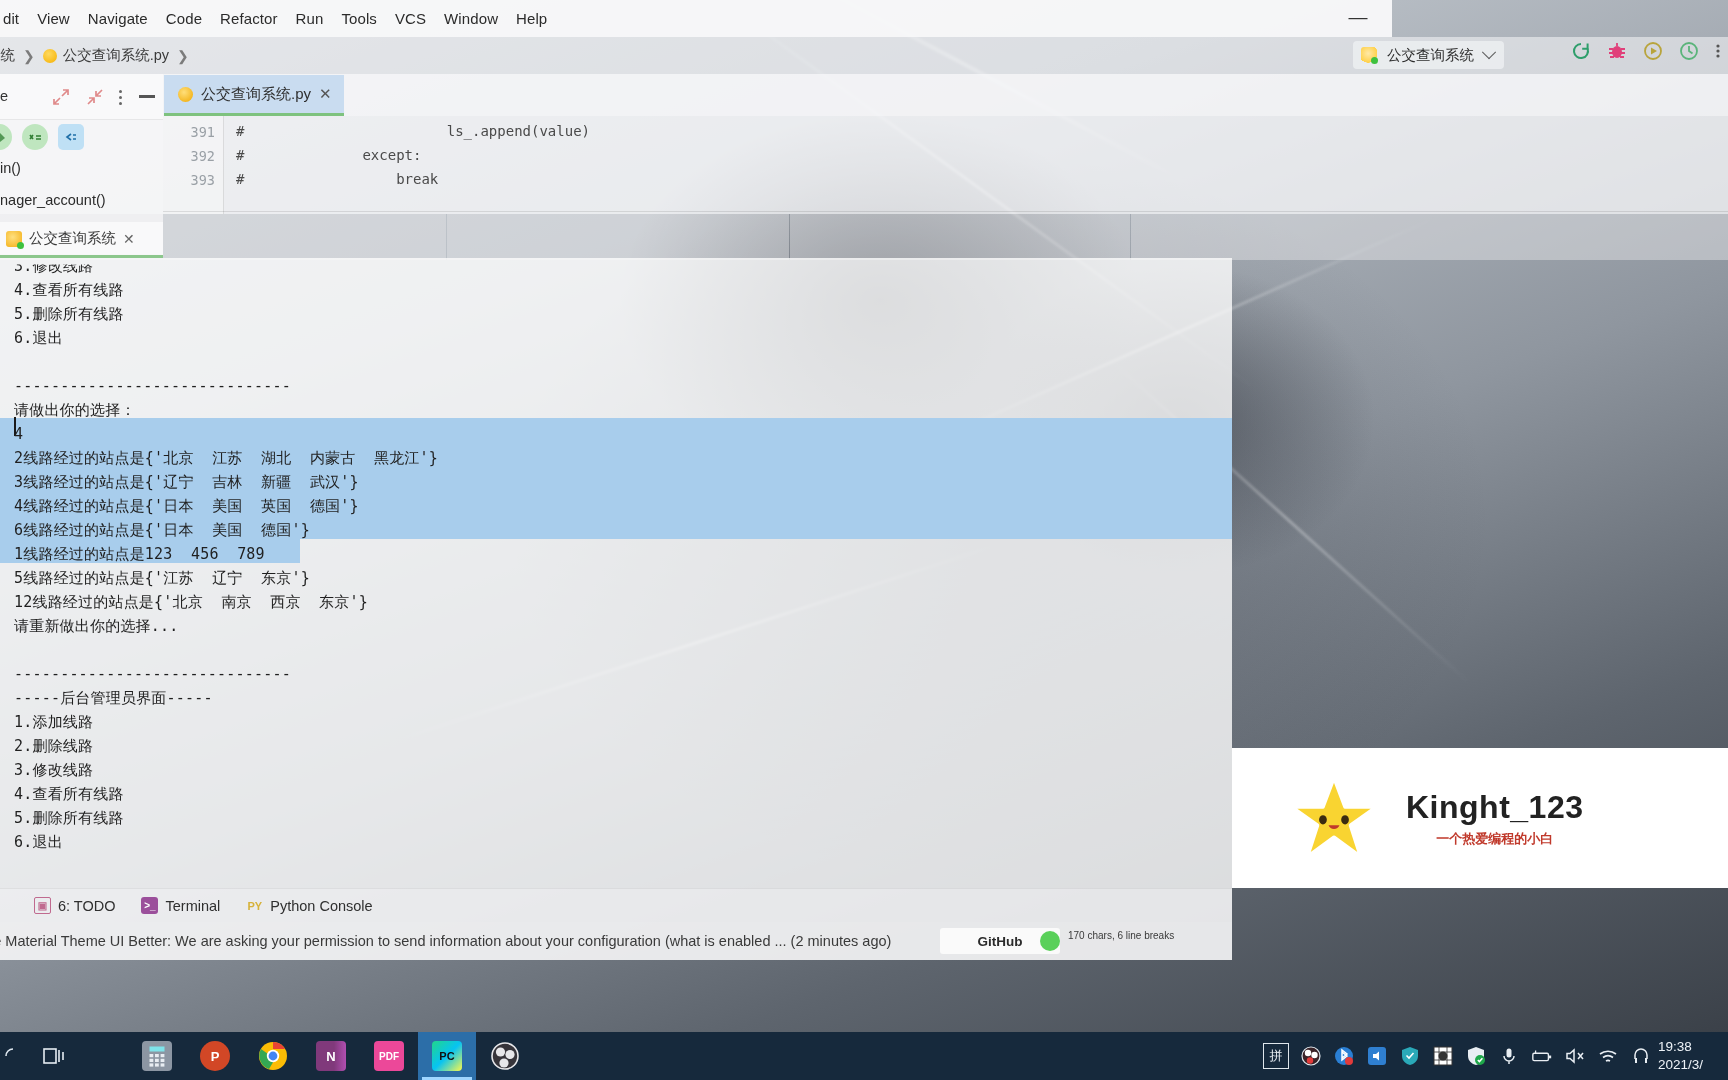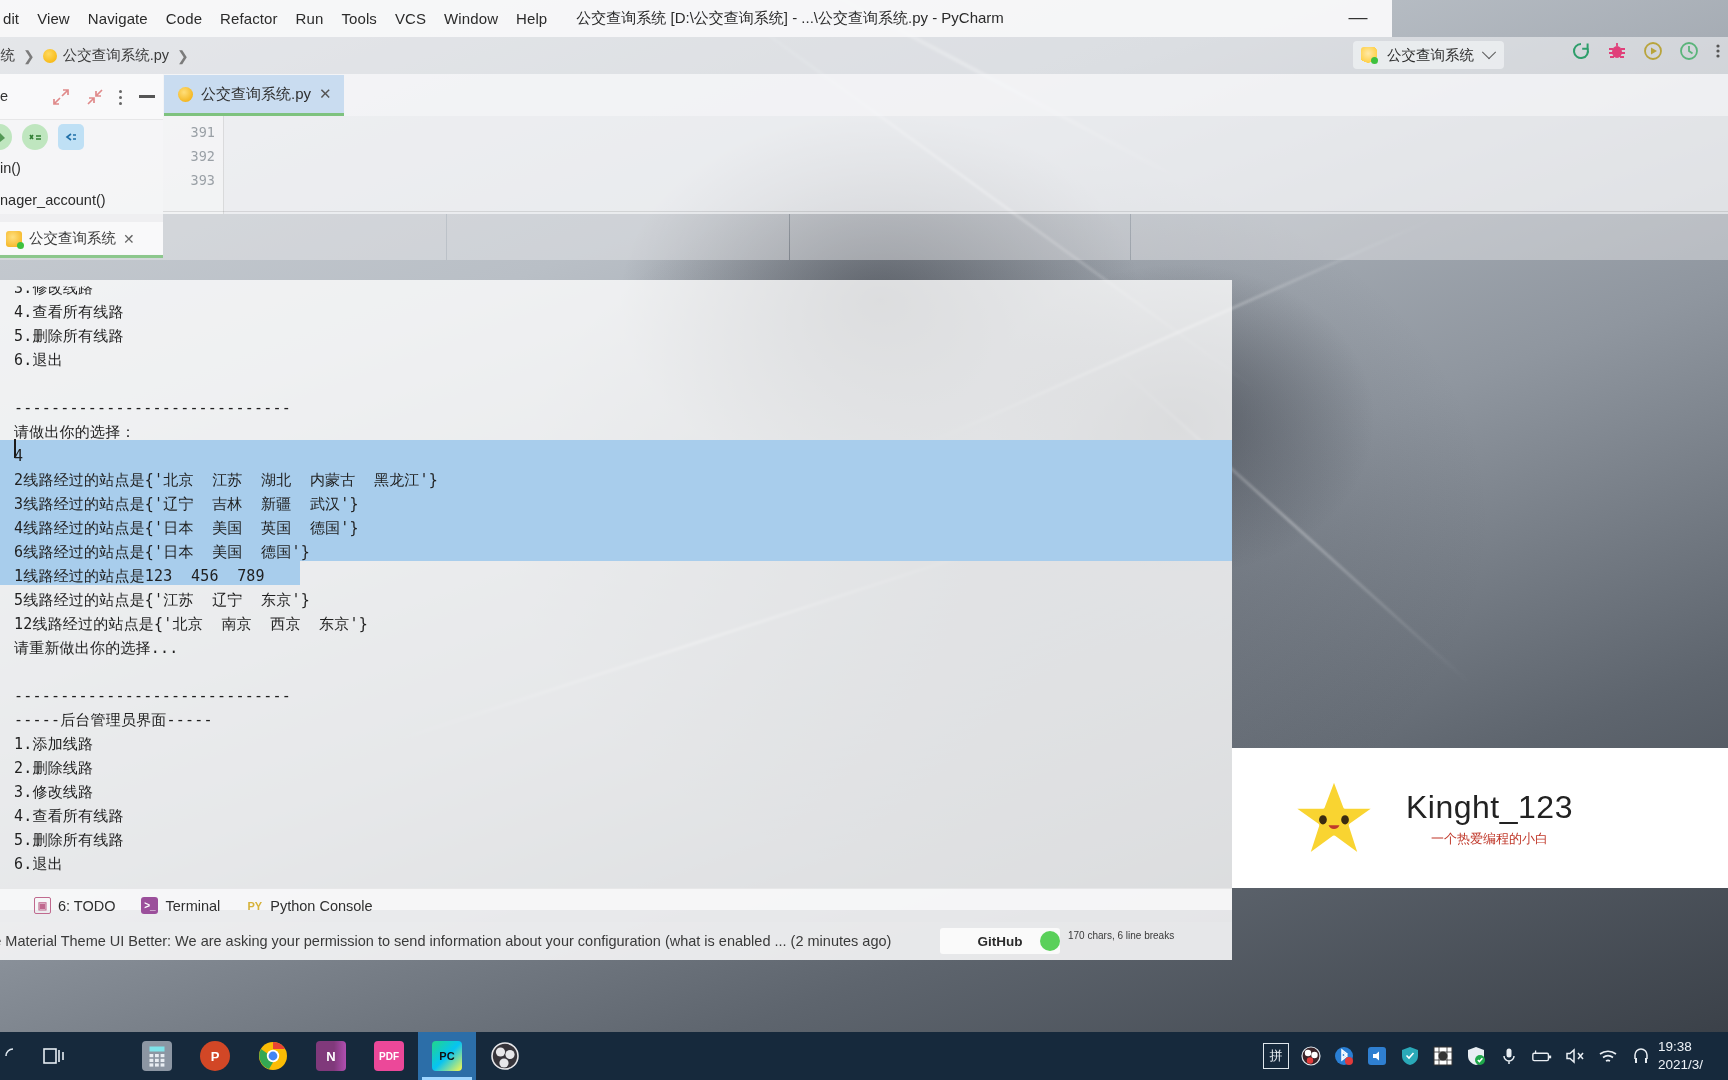--- a/index.html
+++ b/index.html
@@ -156,21 +156,20 @@
     border-radius:3px;
   }
   .run-tab-icon:after{ content:""; position:absolute; right:-2px; bottom:-2px; width:7px; height:7px; border-radius:50%; background:#3ec13e; }
   .run-tab-name{ font-size:14.5px; color:#3a3a3a; white-space:nowrap; }
   .run-tab-close{ font-size:14px; color:#666; }
 
   .console{
     position:absolute; left:0; top:258px; width:1232px; height:630px;
     background:rgba(252,252,252,.80);
     overflow:hidden;
-    margin-top:22px;
   }
   .cons-line{
     position:absolute; left:14px;
     font-family:"DejaVu Sans Mono","DejaVu Sans", monospace;
     font-size:15px; color:#1f1f1f; white-space:pre;
     letter-spacing:.2px;
   }
   .sel-band{ position:absolute; left:0; background:#a8cdec; }
   .caret{ position:absolute; width:2px; height:19px; background:#1a1a1a; }
 
@@ -203,21 +202,21 @@
   .gh-dot{ position:absolute; left:1040px; top:931px; width:20px; height:20px; border-radius:50%; background:#5ad05a; }
   .status-right{ position:absolute; left:1068px; top:930px; font-size:10px; color:#3a3a3a; white-space:nowrap; }
 
   
   .watermark{
     position:absolute; left:1232px; top:748px; width:496px; height:140px;
     background:#ffffff;
     display:flex; align-items:center; gap:26px; padding-left:56px;
   }
   .wm-star{ width:92px; height:92px; position:relative; }
-  .wm-text{ display:flex; flex-direction:column; align-items:flex-start; }
+  .wm-text{ display:flex; flex-direction:column; align-items:flex-start;font-weight:bold; }
   .wm-name{ font-size:32px; color:#222; letter-spacing:.5px; }
   .wm-sub{ font-size:13px; color:#c0392b; margin-top:4px; align-self:center; }
 
   
   .taskbar{
     position:absolute; left:0; top:1032px; width:1728px; height:48px;
     background:#16293c;
     display:flex; align-items:center;
   }
   .tb-start{ width:54px; height:48px; display:flex; align-items:center; justify-content:center; }
@@ -256,21 +255,20 @@
         <div class="menu-item">View</div>
         <div class="menu-item">Navigate</div>
         <div class="menu-item">Code</div>
         <div class="menu-item">Refactor</div>
         <div class="menu-item">Run</div>
         <div class="menu-item">Tools</div>
         <div class="menu-item">VCS</div>
         <div class="menu-item">Window</div>
         <div class="menu-item">Help</div>
       </div>
-      <div class="win-title">公交查询系统 [D:\公交查询系统] - ...\公交查询系统.py - PyCharm</div>
       <div class="win-min">—</div>
     </div>
 
     <div class="ide-navbar">
       <div style="display:flex;align-items:center;margin-left:-14px;">
         <span class="crumb">系统</span>
         <span class="crumb-sep">❯</span>
         <span class="py-dot"></span>
         <span class="crumb">公交查询系统.py</span>
         <span class="crumb-sep">❯</span>
@@ -367,20 +365,25 @@
         <span class="tab-pydot"></span>
         <span class="tabname">公交查询系统.py</span>
         <span class="tabclose">✕</span>
       </div>
     </div>
 
     <div class="gutter">
       <span class="lnum" style="top:8px;">391</span>
       <span class="lnum" style="top:32px;">392</span>
       <span class="lnum" style="top:56px;">393</span>
+    </div>
+    <div class="code-area">
+      <span class="cline" style="top:7px;">#                        ls_.append(value)</span>
+      <span class="cline" style="top:31px;">#              except:</span>
+      <span class="cline" style="top:55px;">#                  break</span>
     </div>
     <div class="ed-sep"></div>
 
     <div class="band" style="left:0px;width:446px;"></div>
     <div class="band" style="left:447px;width:342px;"></div>
     <div class="band" style="left:790px;width:340px;"></div>
     <div class="band" style="left:1131px;width:597px;"></div>
 
     <div class="run-tabbar">
       <span class="run-tab-icon"></span>

